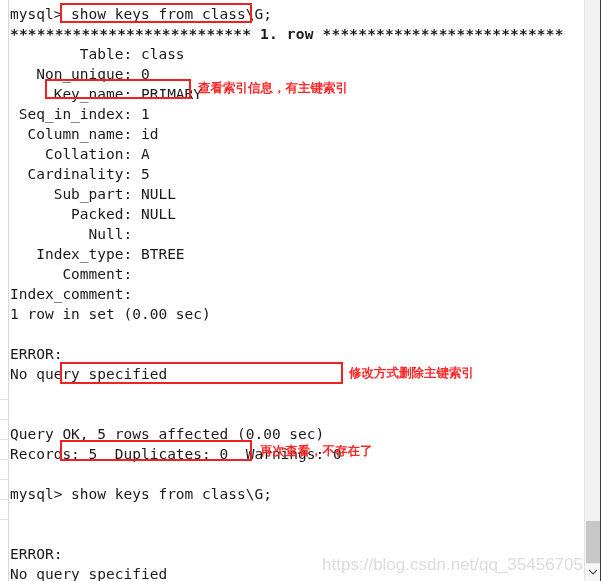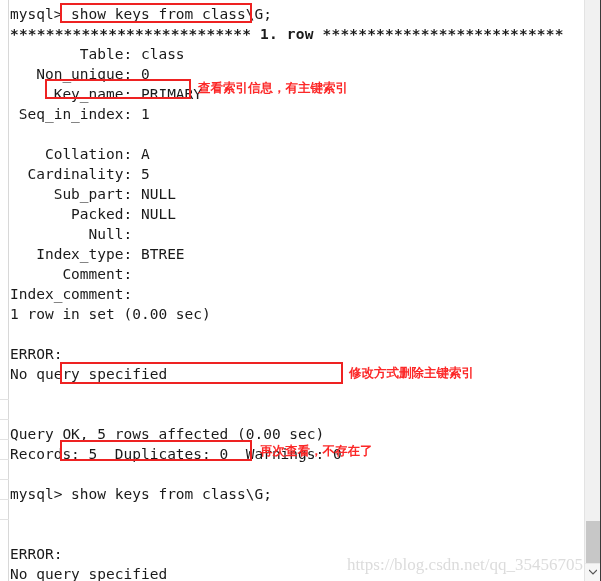--- a/index.html
+++ b/index.html
@@ -82,21 +82,21 @@
     white-space: pre;
     line-height: 16px;
   }
 
   
   .watermark {
     position: absolute;
     right: 18px;
     bottom: 6px;
     color: #dcdcdc;
-    font-family: Liberation Serif, serif;
+    font-family: Liberation Sans, sans-serif;
     font-size: 17px;
     white-space: pre;
     user-select: none;
   }
 
   
   .scrollbar {
     position: absolute;
     right: 0;
     top: 0;
@@ -153,20 +153,21 @@
   <div class="gutter-tick" style="top:519px"></div>
 
   <div class="terminal">
 
     <div class="line" style="top:4px">mysql&gt; show keys from class\G;</div>
     <div class="line stars" style="top:24px">*************************** 1. row ***************************</div>
     <div class="line" style="top:44px">        Table: class</div>
     <div class="line" style="top:64px">   Non_unique: 0</div>
     <div class="line" style="top:84px">     Key_name: PRIMARY</div>
     <div class="line" style="top:104px"> Seq_in_index: 1</div>
+    <div class="line" style="top:124px">  Column_name: id</div>
     <div class="line" style="top:144px">    Collation: A</div>
     <div class="line" style="top:164px">  Cardinality: 5</div>
     <div class="line" style="top:184px">     Sub_part: NULL</div>
     <div class="line" style="top:204px">       Packed: NULL</div>
     <div class="line" style="top:224px">         Null:</div>
     <div class="line" style="top:244px">   Index_type: BTREE</div>
     <div class="line" style="top:284px">Index_comment:</div>
     <div class="line" style="top:264px">      Comment:</div>
     <div class="line" style="top:304px">1 row in set (0.00 sec)</div>
 

